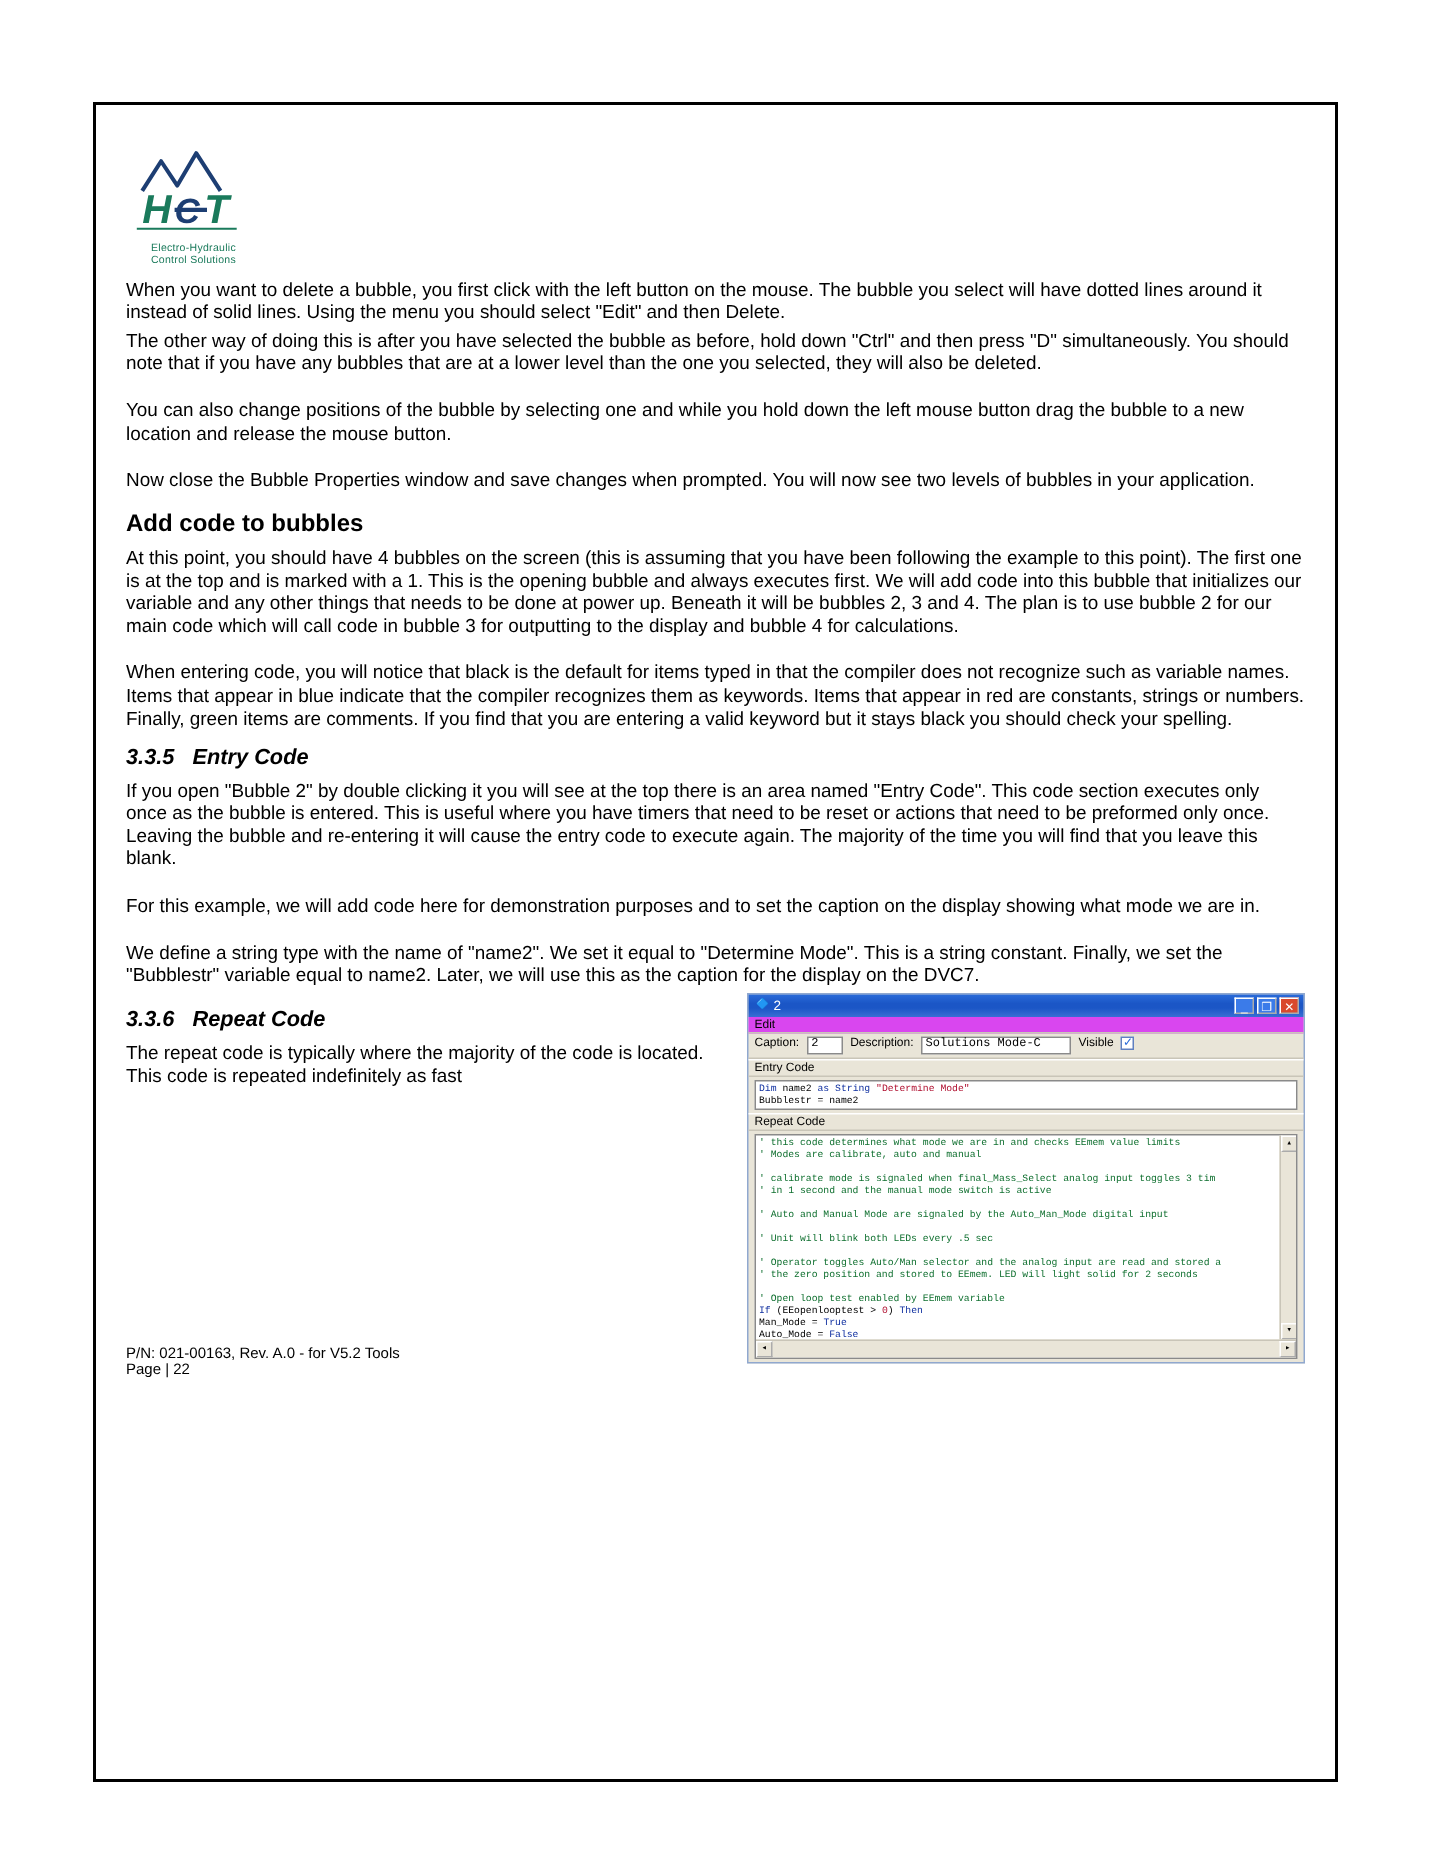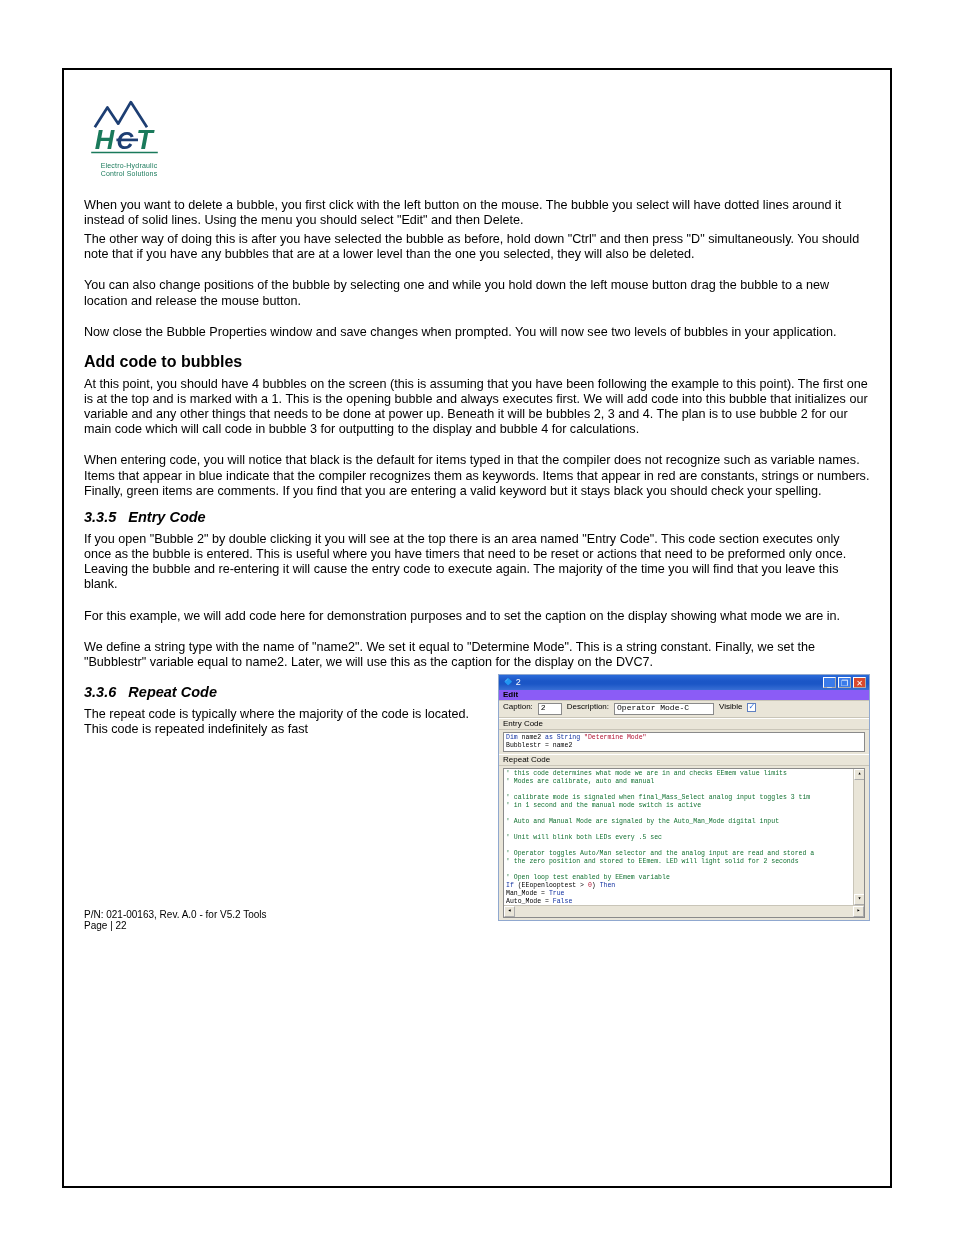--- a/index.html
+++ b/index.html
@@ -37,21 +37,21 @@
     color: #1a7a5b;
     font-family: Arial, sans-serif;
     letter-spacing: 0.2px;
     position: absolute;
     bottom: 0;
     left: 0;
     width: 100%;
     text-align: center;
   }
   .body-text {
-    margin-top: 20px;
+    margin-top: 8px;
     font-size: 12.6px;
     line-height: 1.2;
     color: #000;
   }
   .body-text p { margin-bottom: 4px; }
   .section-row {
     display: flex;
     margin-top: 4px;
   }
   .h2 { font-size: 16px; font-weight: bold; margin-top: 12px; margin-bottom: 6px;}
@@ -85,23 +85,22 @@
     text-align: center;
     border: 1px outset #fff;
   }
   .wc-min { background: #3b7be9; color:#fff;}
   .wc-max { background: #3b7be9; color:#fff;}
   .wc-close { background: #d9492c; color:#fff;}
   .win-menu {
     padding: 1px 4px;
     font-family: Tahoma, Arial, sans-serif;
     font-size: 8px;
-    background: #8b5cf6;
+    background: #d946ef;
     border-bottom: 1px solid #c9c5b8;
-    font-weight: bold;
   }
   .win-form-row {
     padding: 2px 4px;
     display: flex;
     gap: 5px;
     font-family: Tahoma, Arial, sans-serif;
     font-size: 8px;
     border-bottom: 1px solid #c9c5b8;
   }
   .win-form-row .field {
@@ -221,21 +220,21 @@
               <div class="win-ctrl wc-min">_</div>
               <div class="win-ctrl wc-max">❐</div>
               <div class="win-ctrl wc-close">✕</div>
             </div>
           </div>
           <div class="win-menu">Edit</div>
           <div class="win-form-row">
             <span>Caption:</span>
             <span class="field" style="width:24px">2</span>
             <span>Description:</span>
-            <span class="field" style="width:100px">Operator Mode-C</span>
+            <span class="field" style="width:100px">Solutions Mode-C</span>
             <span>Visible</span>
             <span class="chk">✓</span>
           </div>
           <div class="panel-label">Entry Code</div>
           <div class="code-area"><span class="kw-blue">Dim</span><span> name2 </span><span class="kw-blue">as String</span><span class="kw-red"> "Determine Mode"</span>
 <span>Bubblestr = name2</span></div>
           <div class="panel-label">Repeat Code</div>
           <div class="code-area big"><span class="kw-green">' this code determines what mode we are in and checks EEmem value limits</span>
 <span class="kw-green">' Modes are calibrate, auto and manual</span>
 

